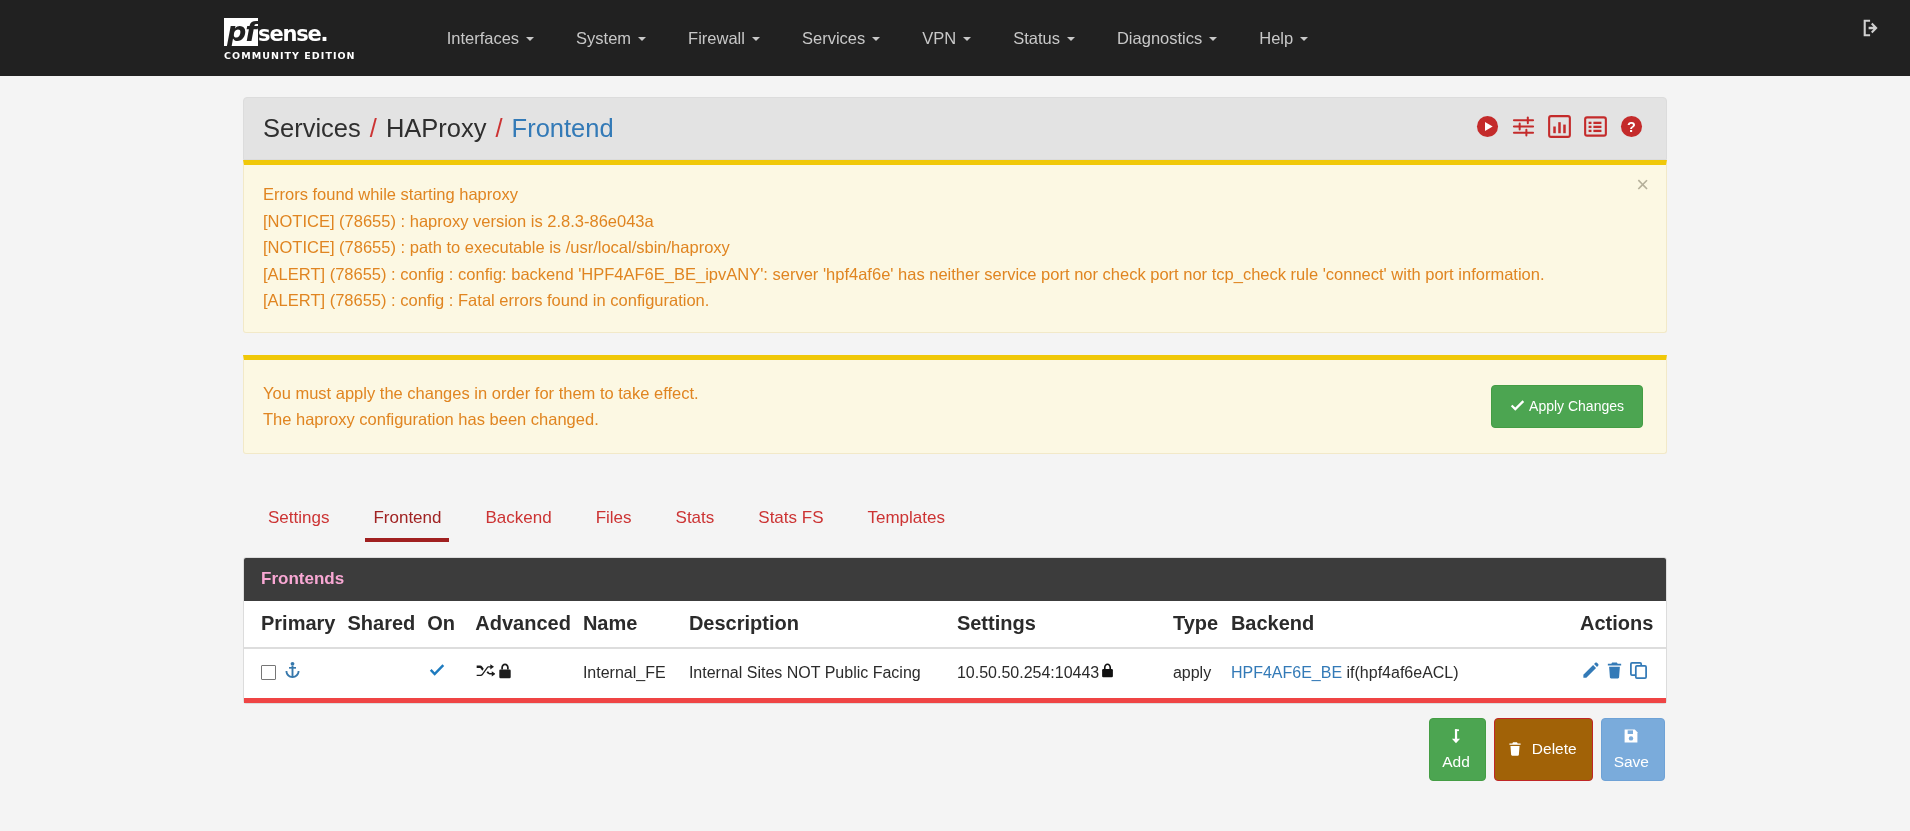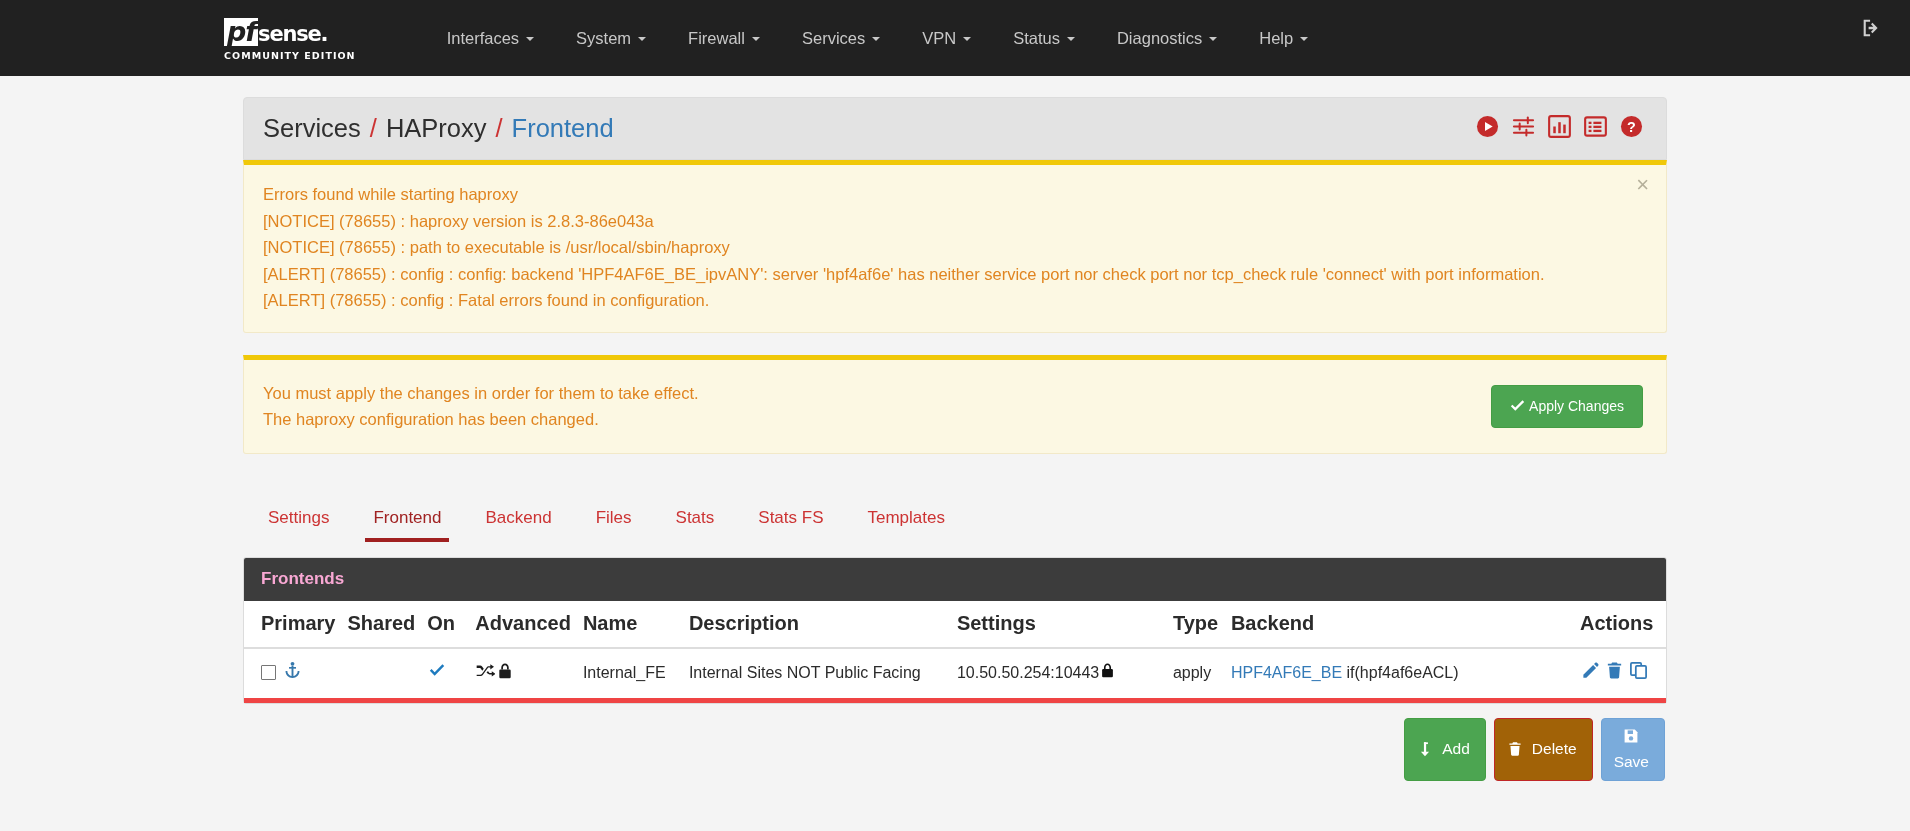--- a/index.html
+++ b/index.html
@@ -292,21 +292,21 @@
     border-radius: 4px;
     padding: 9px 15px 9px 12px;
     cursor: pointer;
     display: inline-flex;
     align-items: center;
     gap: 9px;
     color: #fff;
     border: 1px solid transparent;
     font-family: "Liberation Sans", sans-serif;
   }
-  .btn-add    { background: #4ca551; border-color: #449d44; }
+  .btn-add    { background: #4ca551; border-color: #449d44; flex-direction: column; }
   .btn-delete { background: #a16207; border-color: #c02626; }
   .btn-save   { background: #7aabdb; border-color: #6fa2d6; flex-direction: column; }
 
   
   .footer-strip {
     position: absolute;
     left: 0; bottom: 0;
     width: 1910px;
     height: 8px;
     background: #212121;

